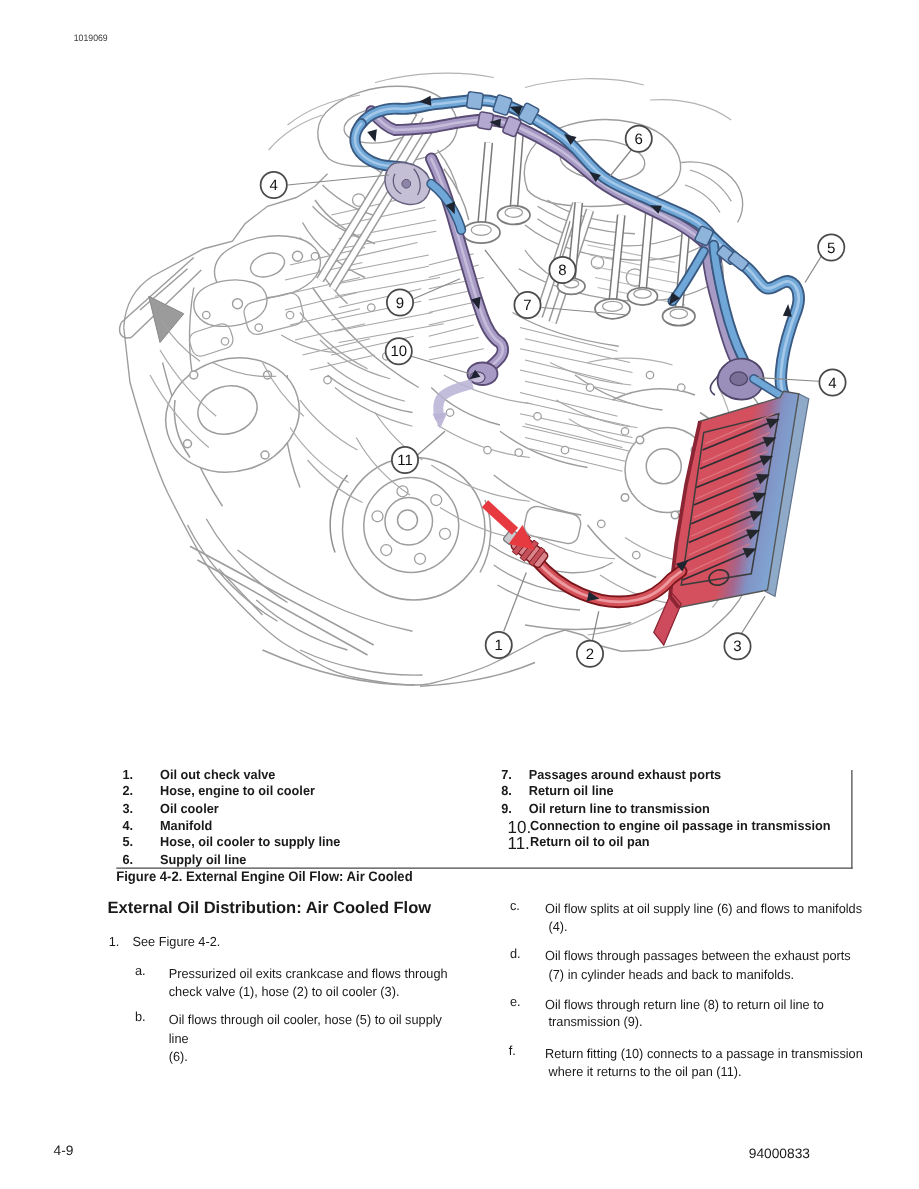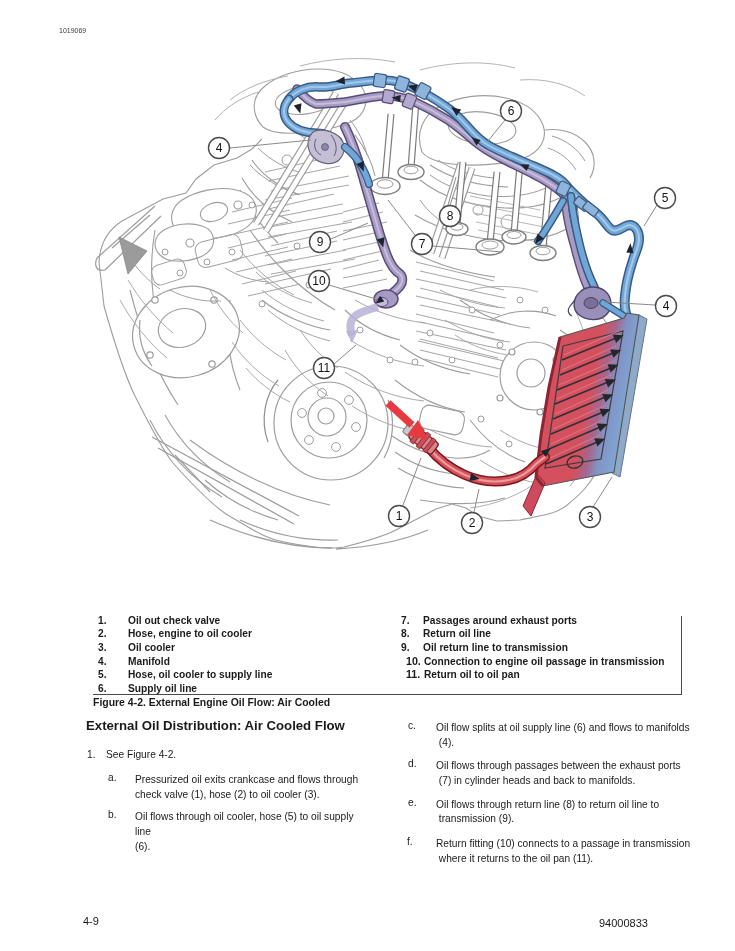--- a/index.html
+++ b/index.html
@@ -599,21 +599,21 @@
 <div style="position:absolute;left:93px;top:694px;width:589px;height:1px;background:#4a4a4a;"></div>
 
 <div class="t" style="left:97.5px;top:613.9px;font-size:10.5px;font-weight:bold;transform:scaleX(0.97);line-height:13.6px;">1.<br>2.<br>3.<br>4.<br>5.<br>6.</div>
 
 <div class="t" style="left:128px;top:613.9px;font-size:10.5px;font-weight:bold;transform:scaleX(0.97);line-height:13.6px;">Oil out check valve<br>Hose, engine to oil cooler<br>Oil cooler<br>Manifold<br>Hose, oil cooler to supply line<br>Supply oil line</div>
 
 <div class="t" style="left:400.5px;top:613.9px;font-size:10.5px;font-weight:bold;transform:scaleX(0.97);line-height:13.6px;">7.<br>8.<br>9.</div>
 
 <div class="t" style="left:423px;top:613.9px;font-size:10.5px;font-weight:bold;transform:scaleX(0.97);line-height:13.6px;">Passages around exhaust ports<br>Return oil line<br>Oil return line to transmission</div>
 
-<div class="t" style="left:406px;top:654.7px;font-size:11px;font-weight:bold;transform:scaleX(0.97);line-height:13.6px;">10.<br>11.</div>
+<div class="t" style="left:406px;top:654.7px;font-size:14px;font-weight:normal;transform:scaleX(0.97);line-height:13.6px;">10.<br>11.</div>
 
 <div class="t" style="left:424px;top:654.7px;font-size:10.5px;font-weight:bold;transform:scaleX(0.97);line-height:13.6px;">Connection to engine oil passage in transmission<br>Return oil to oil pan</div>
 
 <div class="t" style="left:93.3px;top:697.1px;font-size:11px;font-weight:bold;transform:scaleX(0.95);">Figure 4-2. External Engine Oil Flow: Air Cooled</div>
 
 <div class="t" style="left:86px;top:719.3px;font-size:13.2px;font-weight:bold;">External Oil Distribution: Air Cooled Flow</div>
 
 <div class="t" style="left:87.3px;top:748.6px;font-size:10.5px;transform:scaleX(0.97);">1.</div>
 <div class="t" style="left:105.5px;top:748.6px;font-size:10.5px;transform:scaleX(0.97);">See Figure 4-2.</div>
 
@@ -628,15 +628,15 @@
 
 <div class="t" style="left:408.2px;top:758.4px;font-size:10.5px;transform:scaleX(0.97);">d.</div>
 <div class="t" style="left:435.6px;top:758.4px;font-size:10.5px;transform:scaleX(0.97);line-height:14.65px;">Oil flows through passages between the exhaust ports<br>&nbsp;(7) in cylinder heads and back to manifolds.</div>
 
 <div class="t" style="left:408.2px;top:796.7px;font-size:10.5px;transform:scaleX(0.97);">e.</div>
 <div class="t" style="left:435.6px;top:796.7px;font-size:10.5px;transform:scaleX(0.97);line-height:14.65px;">Oil flows through return line (8) to return oil line to<br>&nbsp;transmission (9).</div>
 
 <div class="t" style="left:407.2px;top:835.9px;font-size:10.5px;transform:scaleX(0.97);">f.</div>
 <div class="t" style="left:435.6px;top:835.9px;font-size:10.5px;transform:scaleX(0.97);line-height:14.65px;">Return fitting (10) connects to a passage in transmission<br>&nbsp;where it returns to the oil pan (11).</div>
 
-<div class="t" style="left:42.9px;top:916px;font-size:11px;margin-left:40px;">4-9</div>
+<div class="t" style="left:42.9px;top:916px;font-size:11px;">4-9</div>
 
 <div class="t" style="left:599px;top:918.2px;font-size:11px;text-align:center;">94000833</div>
 
 </body></html>

